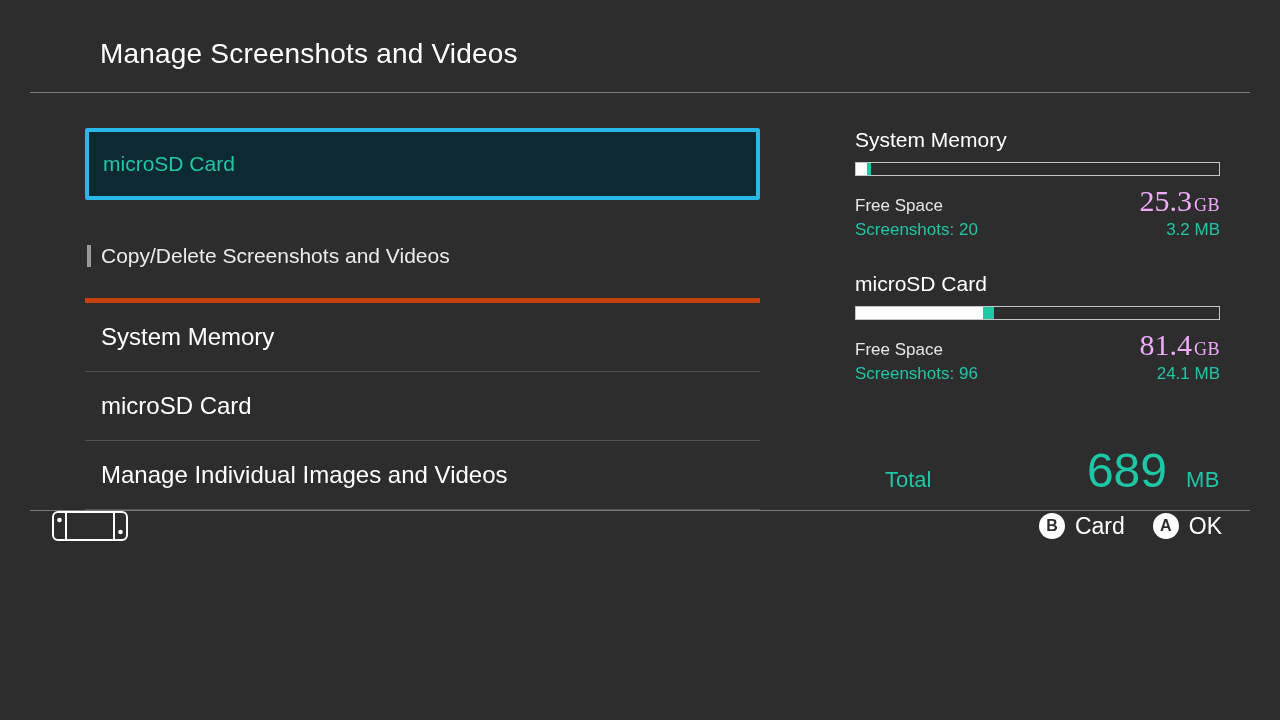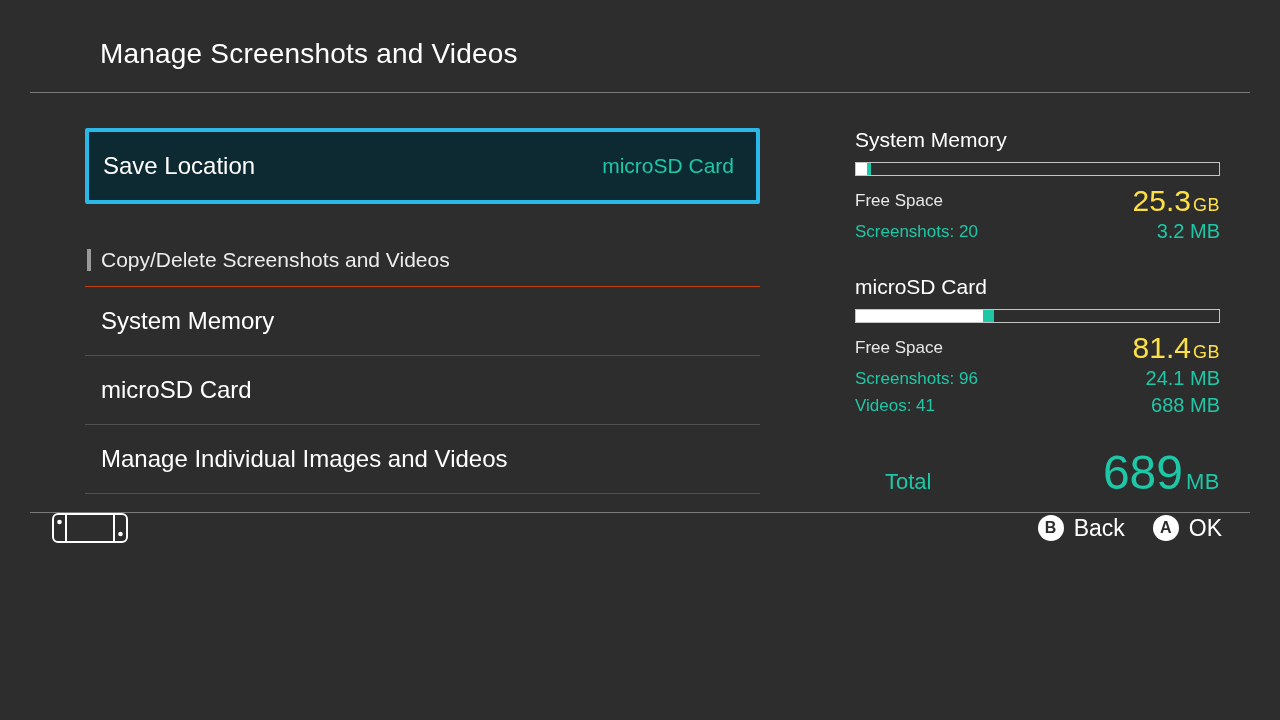--- a/index.html
+++ b/index.html
@@ -66,22 +66,22 @@
     color: #ffffff;
   }
   .row-selected-value {
     font-size: 21px;
     color: #1ec7a6;
   }
   
   .section-header {
     display: flex;
     align-items: center;
-    border-bottom: 1px solid #c2410c;
-    padding: 14px 0 14px 0;
+    border-bottom: 5px solid #c2410c;
+    padding: 14px 0 30px 0;
   }
   .section-marker {
     width: 4px;
     height: 22px;
     background: #9a9a9a;
     margin-right: 10px;
     margin-left: 2px;
   }
   .section-title {
     font-size: 21px;
@@ -120,36 +120,37 @@
     background: #ffffff;
   }
   .storage-bar-fill-accent {
     position: absolute;
     top: 0; bottom: 0;
     background: #1ec7a6;
   }
   .storage-line {
     display: flex;
     justify-content: space-between;
-    align-items: center;
+    align-items: flex-end;
     margin-bottom: 4px;
   }
   .storage-label {
     font-size: 17px;
     color: #e8e8e8;
   }
   .storage-value {
-    font-size: 20px;
+    font-size: 17px;
     color: #e8e8e8;
   }
   .storage-value-big {
     font-size: 30px;
     font-weight: 400;
-    color: #fde047;
+    color: #f0abfc;
     line-height: 1;
+    font-family: Liberation Serif, serif;
   }
   .storage-value-big .unit {
     font-size: 18px;
     margin-left: 2px;
     letter-spacing: 0.5px;
   }
   .accent {
     color: #1ec7a6;
   }
   
@@ -167,21 +168,21 @@
     text-align: right;
   }
   .total-value {
     font-size: 48px;
     font-weight: 400;
     color: #1ec7a6;
     line-height: 1;
   }
   .total-value .unit {
     font-size: 22px;
-    margin-left: 3px;
+    margin-left: 19px;
     letter-spacing: 0.5px;
   }
   
   .footer {
     border-top: 1px solid #7a7a7a;
     margin: 0 30px;
     height: 70px;
     display: flex;
     align-items: center;
     padding: 0 28px 0 22px;
@@ -223,21 +224,20 @@
 
   <div class="header">
     <div class="header-title">Manage Screenshots and Videos</div>
   </div>
 
   <div class="content">
 
     <div class="left-col">
 
       <div class="row-selected">
-        <span class="row-selected-label">Save Location</span>
         <span class="row-selected-value">microSD Card</span>
       </div>
 
       <div class="section-header">
         <div class="section-marker"></div>
         <div class="section-title">Copy/Delete Screenshots and Videos</div>
       </div>
 
       <div class="list-row">System Memory</div>
       <div class="list-row">microSD Card</div>
@@ -269,24 +269,20 @@
           <div class="storage-bar-fill" style="width:35%"></div>
           <div class="storage-bar-fill-accent" style="left:35%;width:3%"></div>
         </div>
         <div class="storage-line">
           <span class="storage-label">Free Space</span>
           <span class="storage-value-big"><span>81.4</span><span class="unit">GB</span></span>
         </div>
         <div class="storage-line">
           <span class="storage-label accent">Screenshots: 96</span>
           <span class="storage-value accent">24.1 MB</span>
-        </div>
-        <div class="storage-line">
-          <span class="storage-label accent">Videos: 41</span>
-          <span class="storage-value accent">688 MB</span>
         </div>
       </div>
 
       <div class="total-row">
         <span class="total-label">Total</span>
         <span class="total-value"><span>689</span><span class="unit">MB</span></span>
       </div>
 
     </div>
 
@@ -298,21 +294,21 @@
         <rect x="1" y="1" width="74" height="28" rx="5" fill="none" stroke="#ffffff" stroke-width="2"></rect>
         <line x1="14" y1="1" x2="14" y2="29" stroke="#ffffff" stroke-width="2"></line>
         <line x1="62" y1="1" x2="62" y2="29" stroke="#ffffff" stroke-width="2"></line>
         <circle cx="7.5" cy="9" r="2.3" fill="#ffffff"></circle>
         <circle cx="68.5" cy="21" r="2.3" fill="#ffffff"></circle>
       </svg>
     </span>
     <div class="footer-right">
       <div class="hint">
         <span class="hint-btn">B</span>
-        <span>Back</span>
+        <span>Card</span>
       </div>
       <div class="hint">
         <span class="hint-btn">A</span>
         <span>OK</span>
       </div>
     </div>
   </div>
 
 </div>
 

